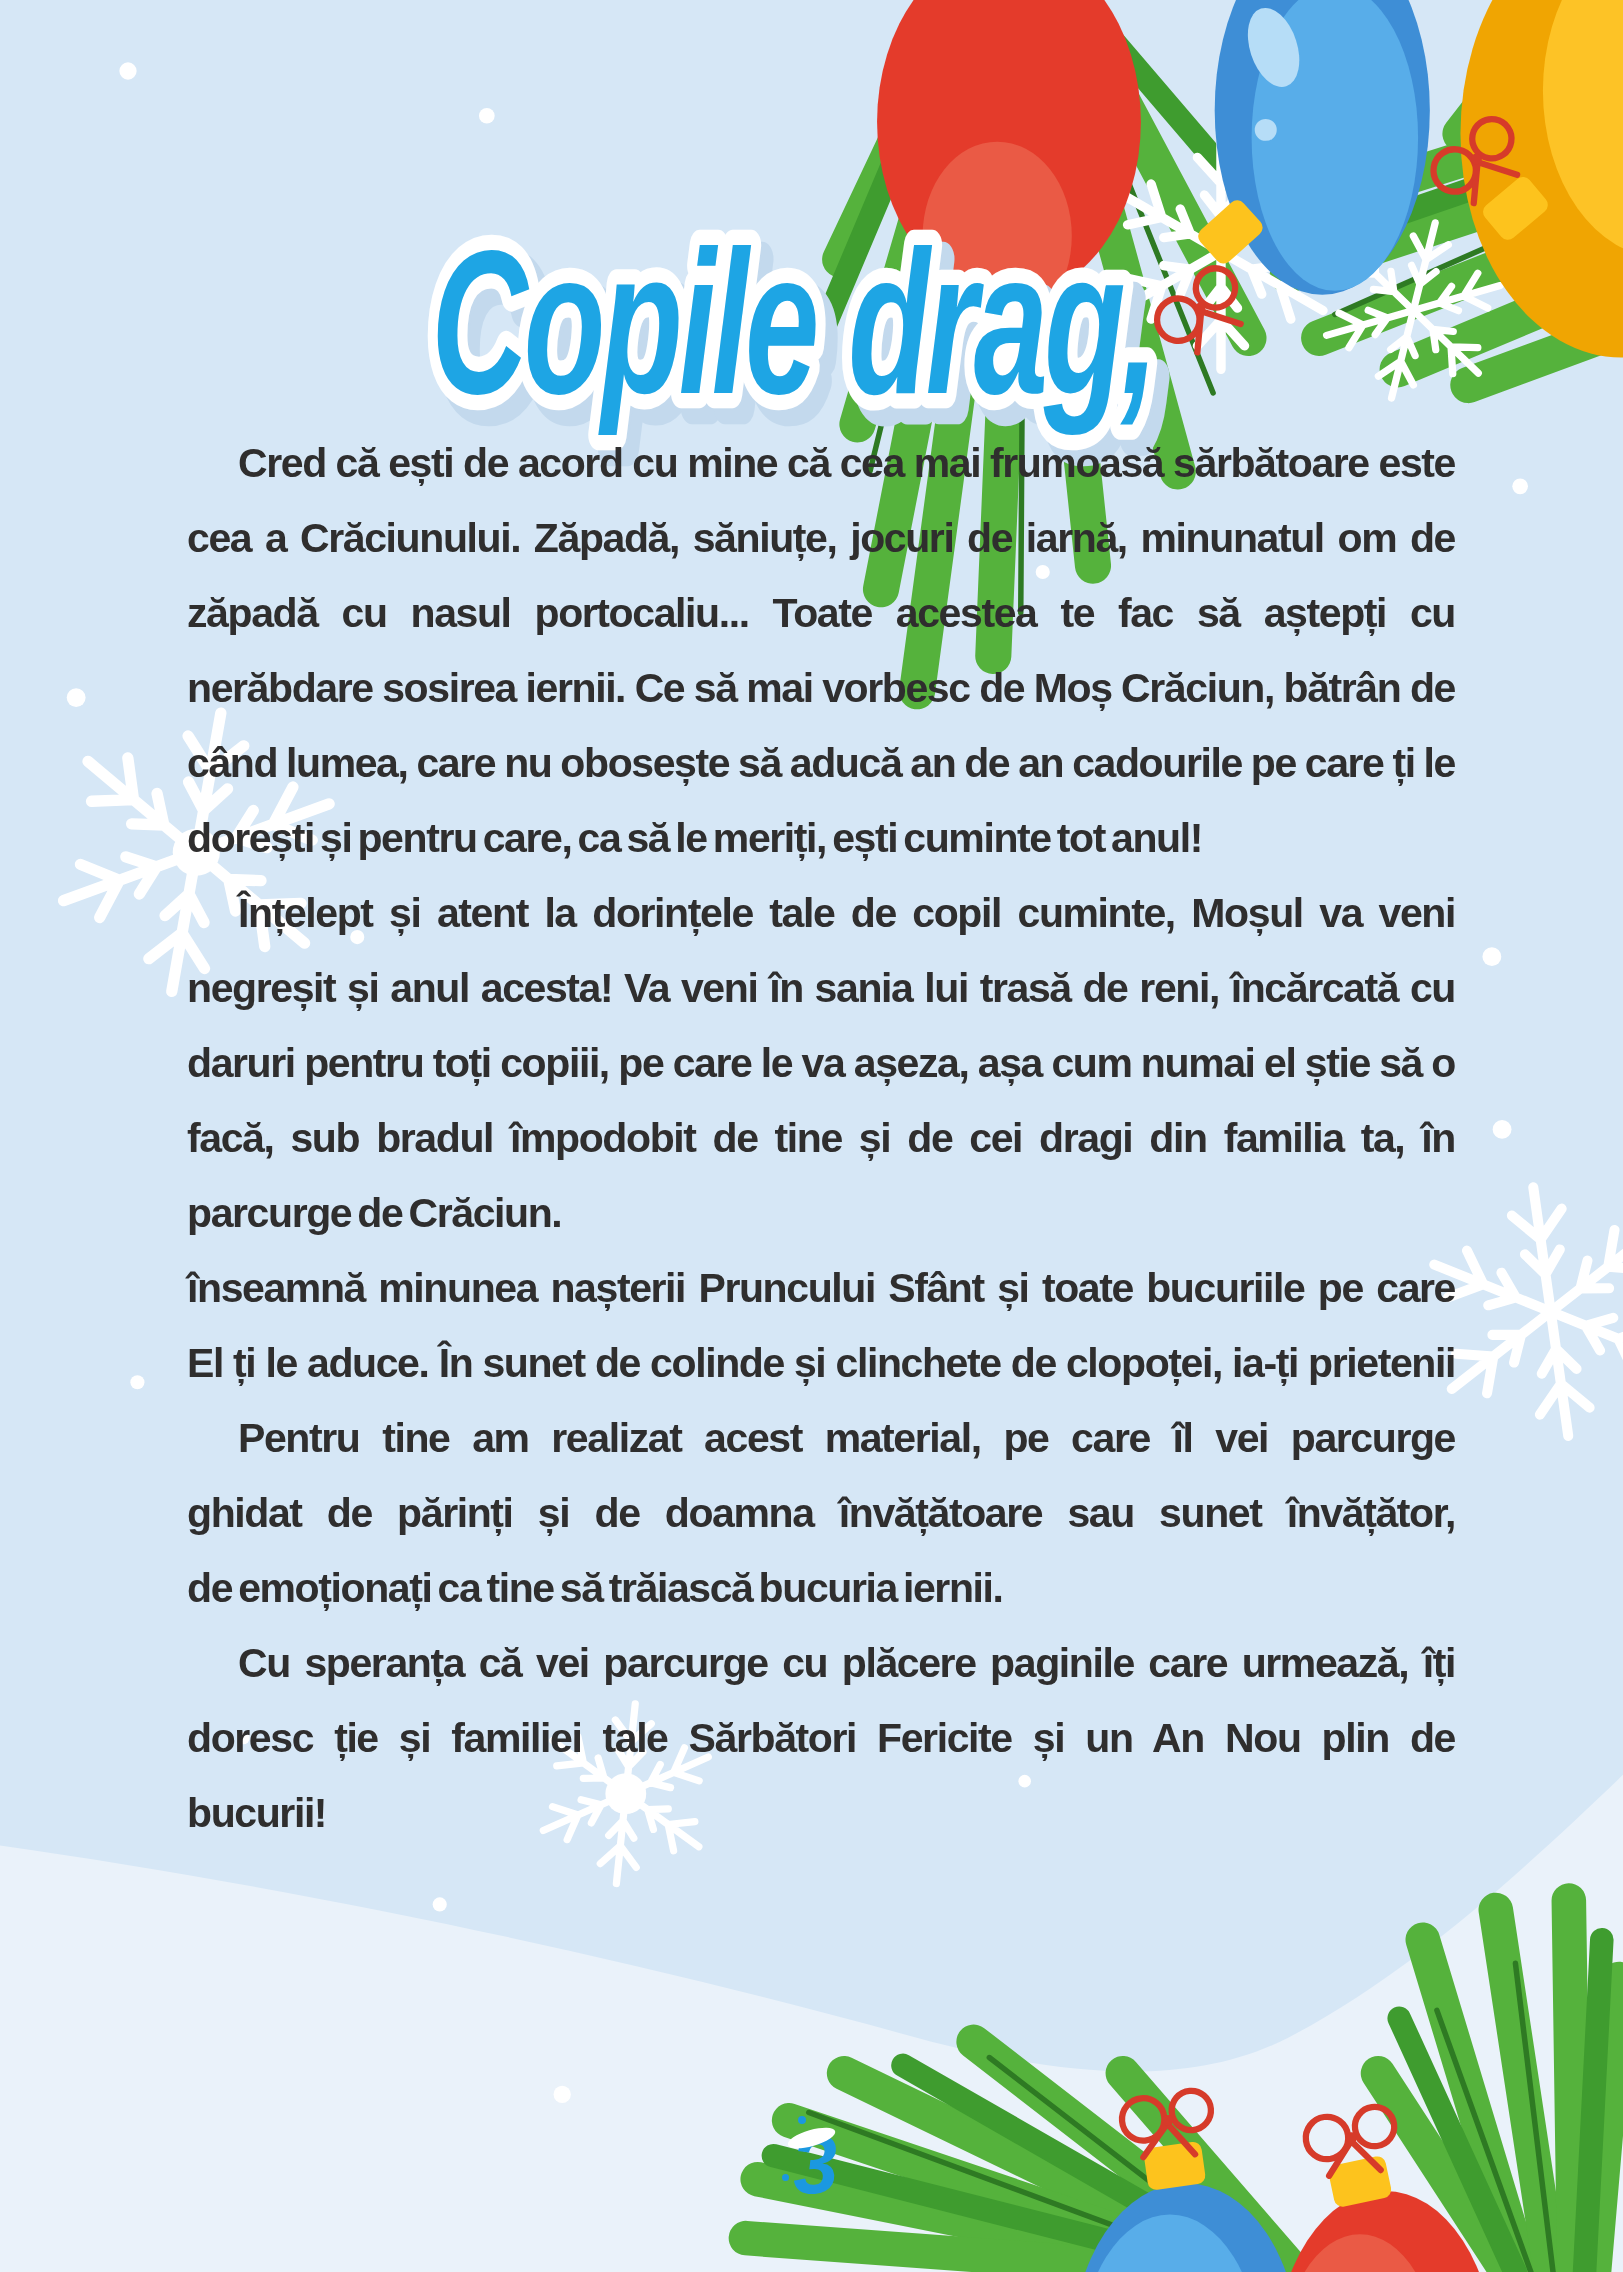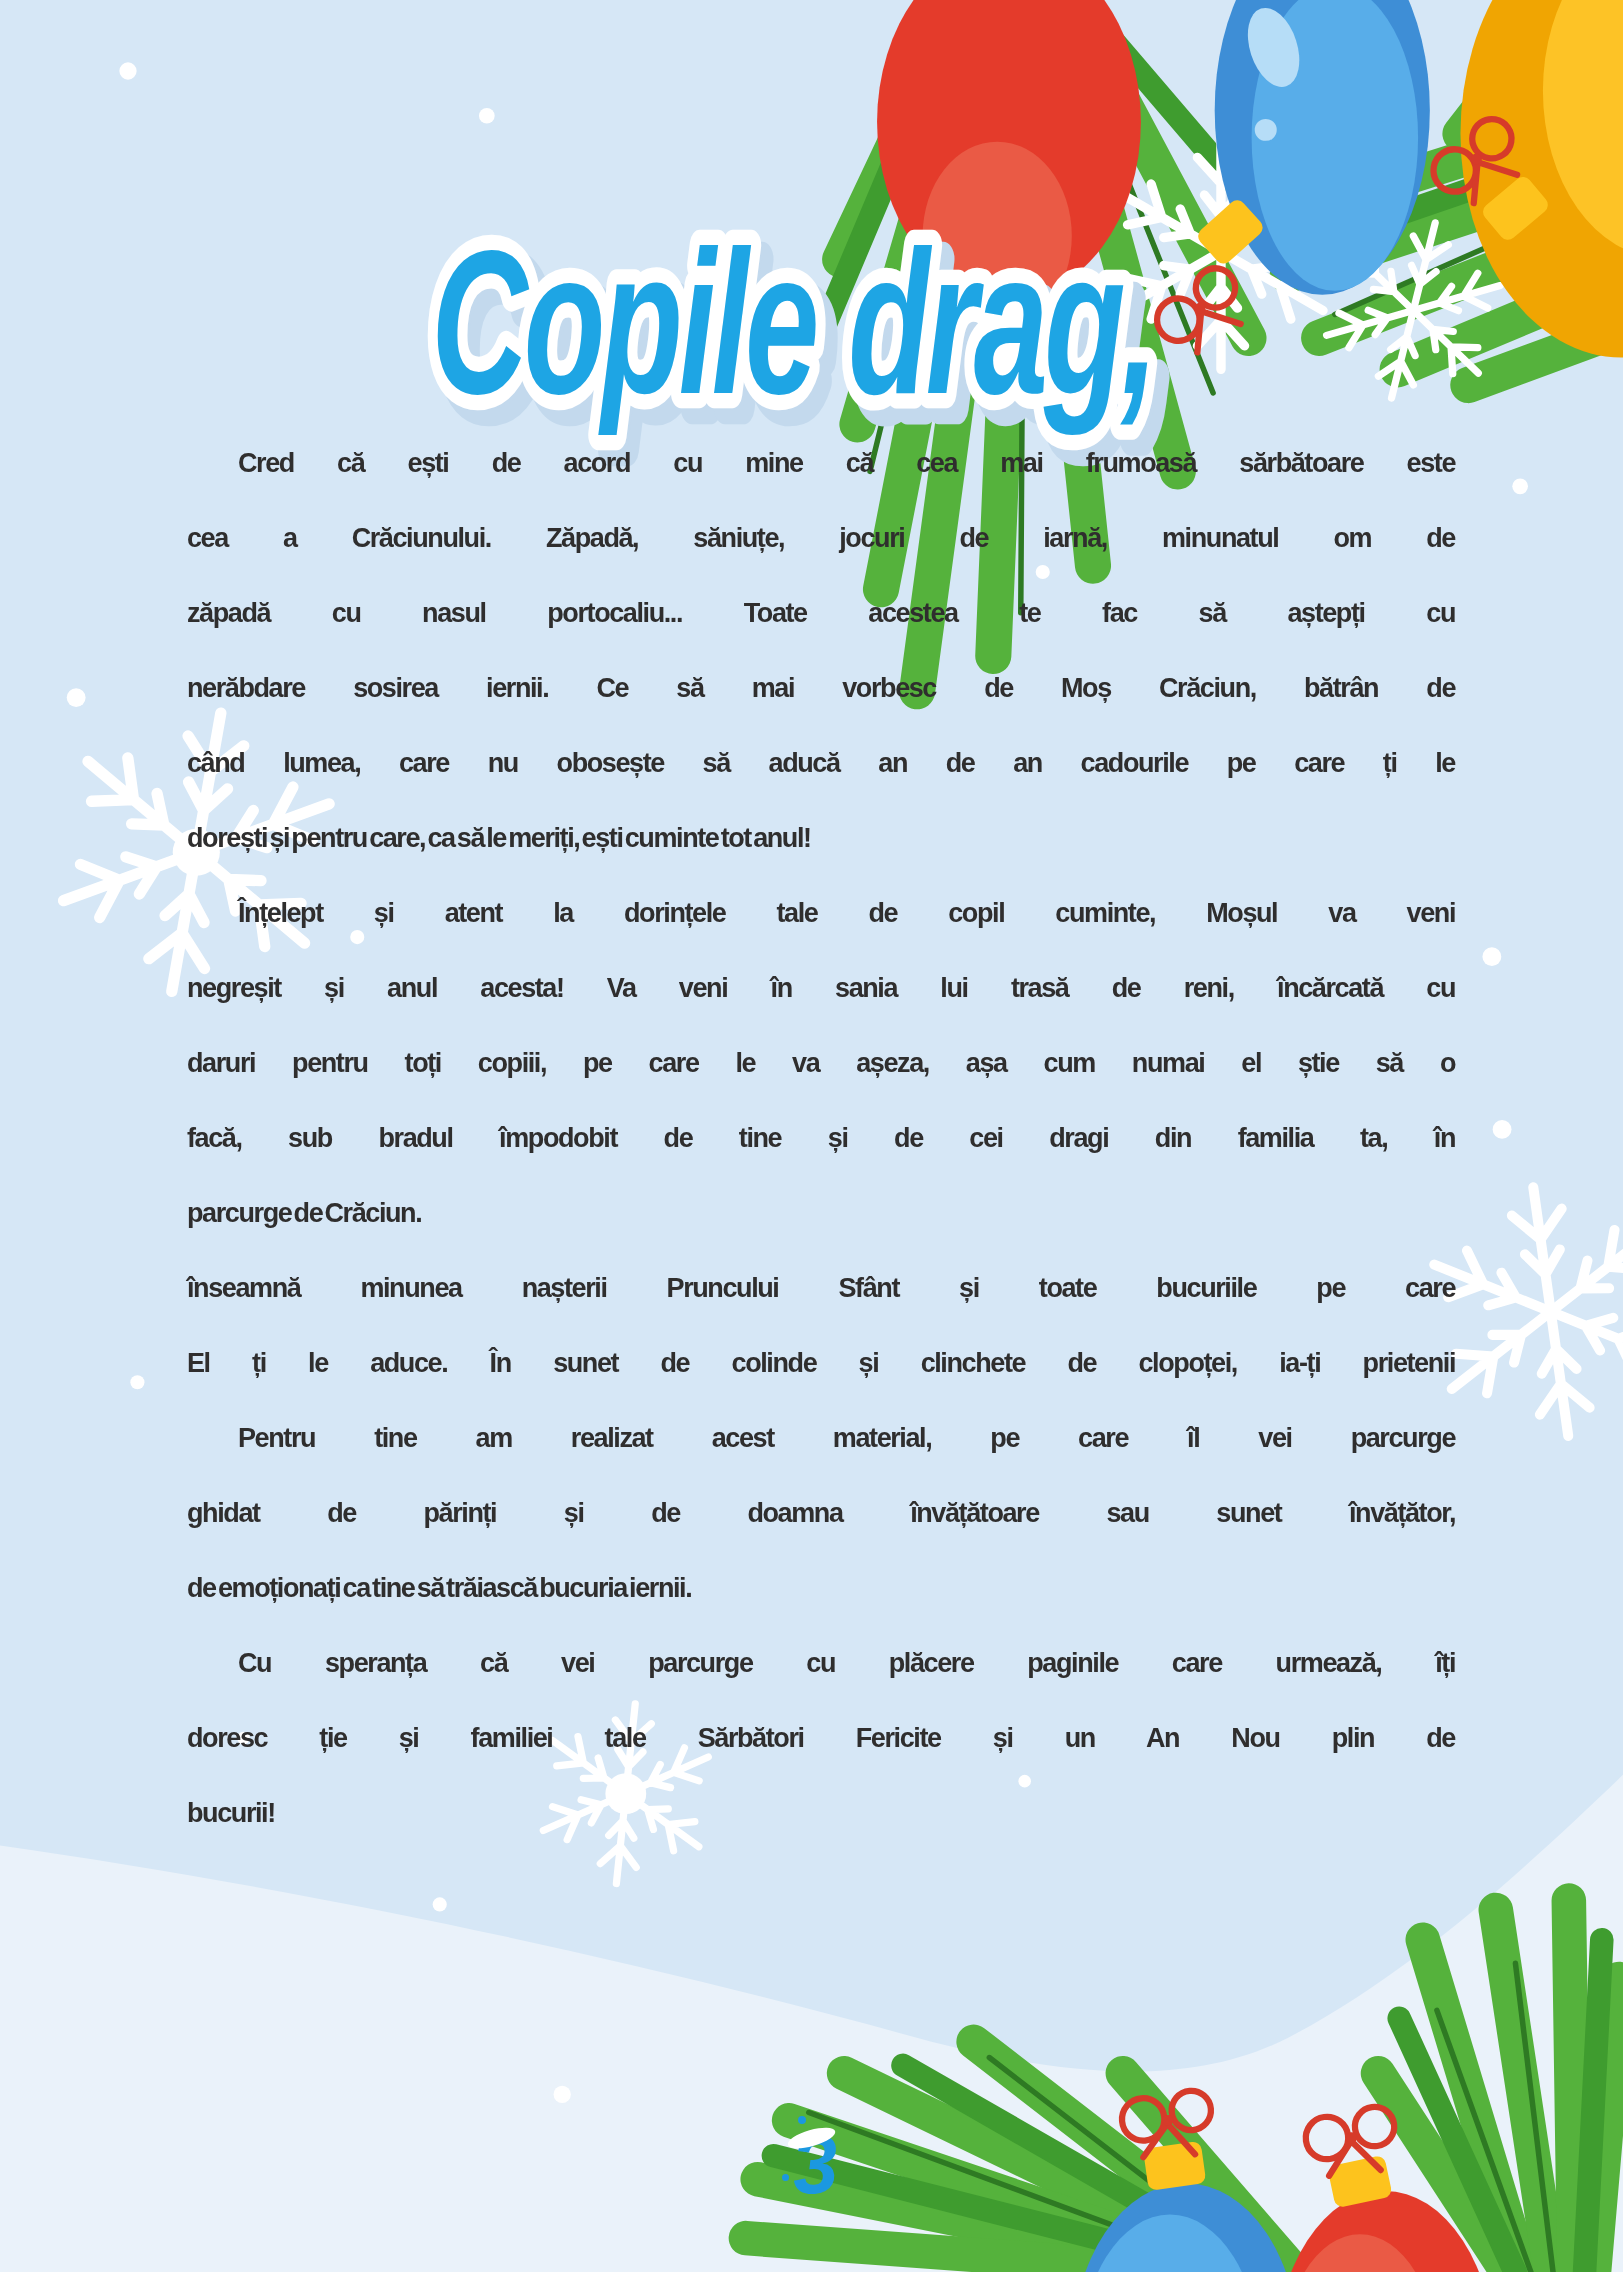--- a/index.html
+++ b/index.html
@@ -18,21 +18,21 @@
     font-family:"Liberation Sans", sans-serif;
     font-weight:bold; font-style:italic;
     font-size:200px;
   }
   .textblock {
     position:absolute; left:187px; top:426px; width:1268px;
     color:#2f2e2e;
   }
   .line {
     height:75px; line-height:75px;
-    font-size:27px; font-weight:bold;
+    font-size:41px; font-weight:bold;
     letter-spacing:-1.4px; word-spacing:-3.9px;
     text-align:justify; text-align-last:justify;
     overflow:visible;
   }
   .line.first { text-indent:51px; }
   .line.last { text-align-last:left; }
   .pagenum {
     position:absolute; left:768px; top:2122px; width:94px;
     font-size:82px; font-weight:bold; font-style:italic;
     color:#1b98e0; text-align:center; line-height:86px;

